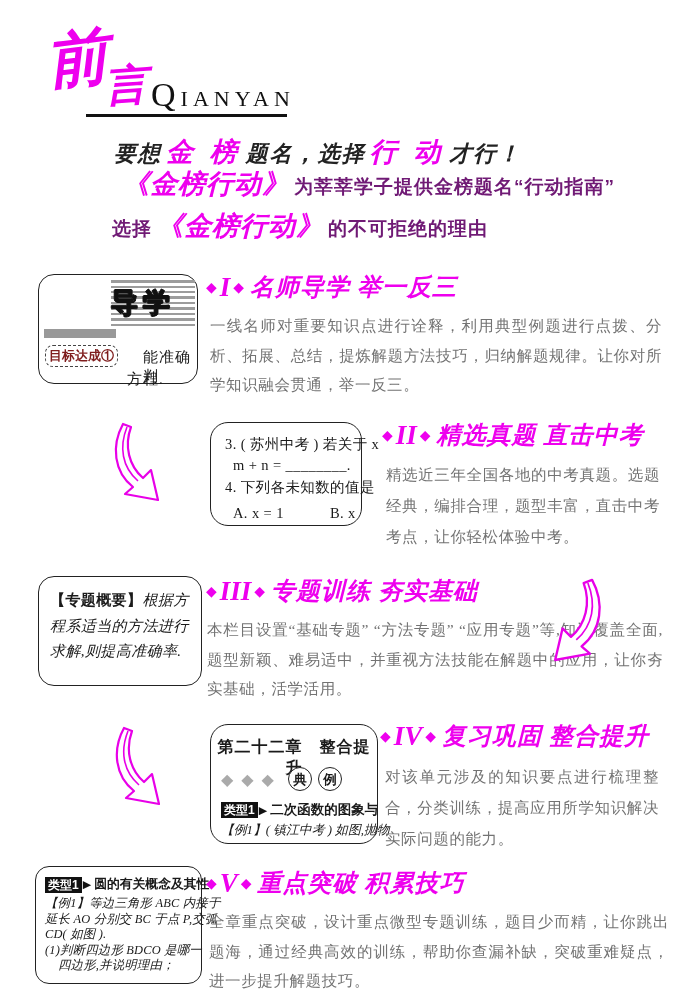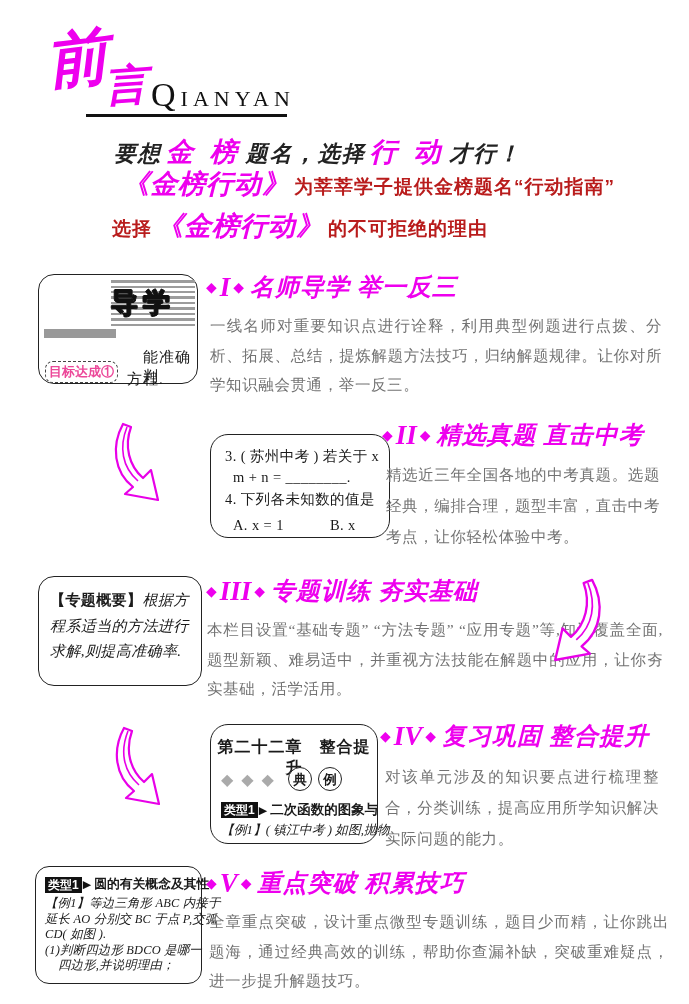--- a/index.html
+++ b/index.html
@@ -19,21 +19,21 @@
   .h-latin .h-q{ font-size:34px; }
   .h-latin .h-rest{ font-size:22px;text-align:center; }
   .h-rule{ position:absolute; left:86px; top:114px; width:201px; height:3px; background:#111; }
 
   
   .intro{ position:absolute; white-space:nowrap; }
   .intro span{ vertical-align:baseline; }
   .i-k{ font-size:22px; font-weight:bold; font-style:italic; color:#222; letter-spacing:2px; }
   .i-m{ font-size:27px; font-weight:bold; font-style:italic; color:#ee00ee; letter-spacing:5px; }
   .i-brand{ font-size:27px; font-weight:bold; font-style:italic; color:#ee00ee; letter-spacing:1px; }
-  .i-h{ font-size:19px; font-weight:bold; color:#b91c1c;
+  .i-h{ font-size:19px; font-weight:bold; color:#701a75;
         font-family:"Liberation Sans", sans-serif; letter-spacing:1px; }
   .intro1{ left:114px; top:134px; }
   .intro2{ left:122px; top:166px; }
   .intro3{ left:112px; top:208px; }
 
   
   .sec-title{ position:absolute; display:flex; align-items:center; color:#ee00ee; white-space:nowrap; }
   .t-dia{ font-size:14px; line-height:1; }
   .t-num{ font-size:27px; font-weight:bold; font-style:italic; margin:0 3px; line-height:1;
           font-family:"Liberation Serif", serif; }
@@ -47,37 +47,37 @@
              text-align:justify; }
   .b1{ left:210px; top:311px; width:452px; line-height:29.5px; }
   .b2{ left:386px; top:459px; width:274px; line-height:31px; }
   .b3{ left:207px; top:615px; width:456px; line-height:29.5px; }
   .b4{ left:385px; top:761px; width:274px; line-height:31px; }
   .b5{ left:209px; top:907px; width:460px; line-height:29.5px; }
 
   
   .card{ position:absolute; border:1.7px solid #222; background:#fff; }
   .card1{ left:38px;  top:274px; width:160px; height:110px; border-radius:16px; }
-  .card2{ left:210px; top:422px; width:180px; height:104px; border-radius:18px;margin-top:12px; }
+  .card2{ left:210px; top:422px; width:152px; height:104px; border-radius:18px; }
   .card3{ left:38px;  top:576px; width:164px; height:110px; border-radius:16px; }
   .card4{ left:210px; top:724px; width:168px; height:120px; border-radius:18px; }
   .card5{ left:35px;  top:866px; width:167px; height:118px; border-radius:14px; }
 
   
   .ms-left{ position:absolute; left:10px; top:7px; font-size:32px; font-weight:bold;
             font-style:italic; letter-spacing:3px; color:#111; }
   .ms-bar{ position:absolute; left:5px; top:54px; width:72px; height:9px; background:#999; }
   .ms-dx{ position:absolute; left:72px; top:5px; width:84px; height:46px;
           background:repeating-linear-gradient(#9c9c9c 0 2.5px,#ffffff 2.5px 5.5px);
           font-size:27px; font-weight:900; letter-spacing:5px; color:#fff; text-align:left;
           line-height:46px; -webkit-text-stroke:1.2px #111;
           text-shadow:1px 0 #111,-1px 0 #111,0 1px #111,0 -1px #111; }
   .ms-goal{ position:absolute; left:6px; top:70px; border:1.6px dashed #444; border-radius:8px;
             font-family:"Liberation Sans", sans-serif; font-weight:bold; font-size:13px;
-            padding:1px 3px; color:#ec4899; background:#fff;margin-top:16px; }
+            padding:1px 3px; color:#7f1d1d; background:#fff; }
   .ms-gt1{ position:absolute; left:104px; top:73px; font-size:15px; letter-spacing:1px; }
   .ms-gt2{ position:absolute; left:88px; top:95px; font-size:15px; letter-spacing:1px; }
 
   
   .c2-l{ position:absolute; font-size:14.5px; letter-spacing:0.4px; white-space:nowrap; }
   .c2-l1{ left:14px; top:12px; } .c2-l2{ left:22px; top:34px; }
   .c2-l3{ left:14px; top:55px; } .c2-opts{ left:22px; top:82px; }
   .c2-optb{ margin-left:42px; }
 
   

